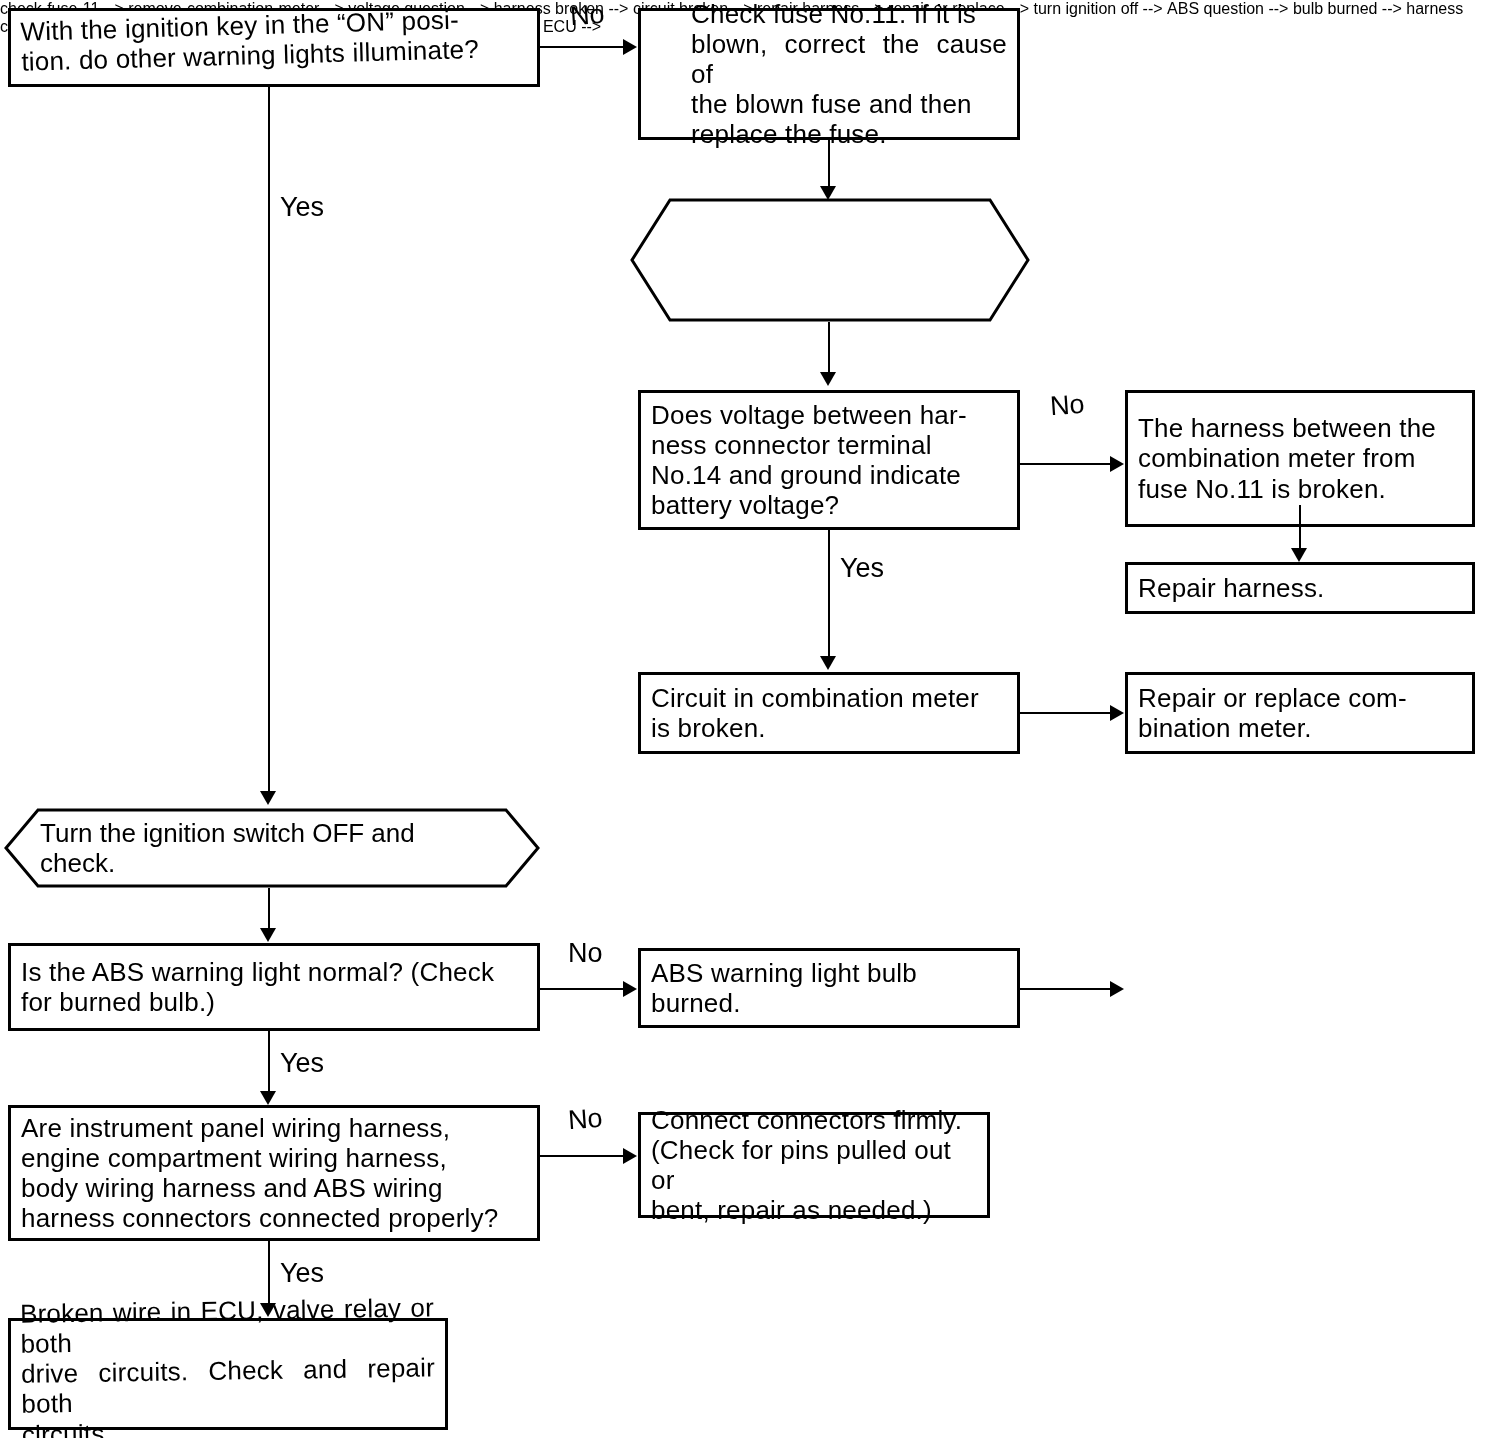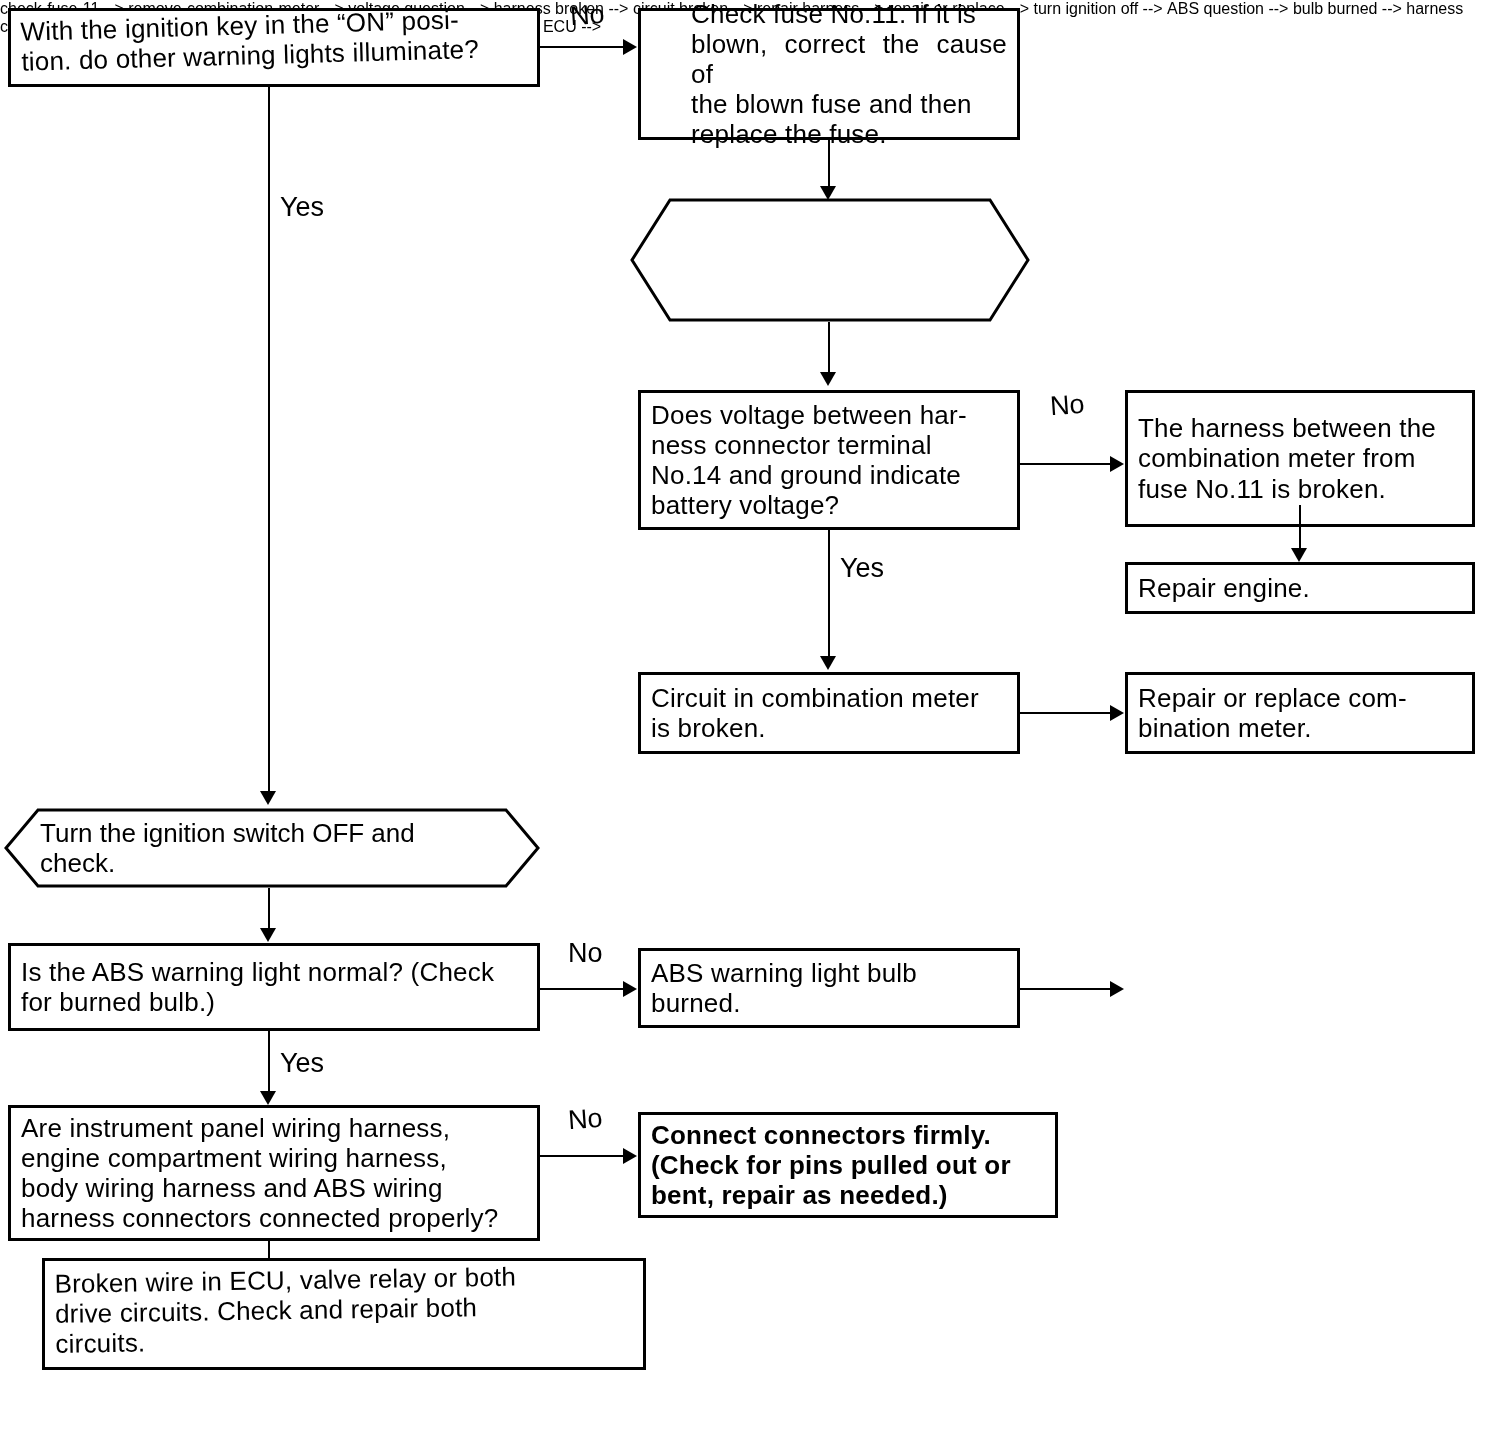--- a/index.html
+++ b/index.html
@@ -163,21 +163,21 @@
 combination meter from
 fuse No.11 is broken.</span>
   </div>
 
    repair harness --&gt;
   <div class="ln v" style="left:1299px; top:505px; height:48px;"></div>
   <div class="arrow down" style="left:1291px; top:548px;"></div>
 
   
   <div class="node" style="left:1125px; top:562px; width:350px; height:52px;">
-    <span class="txt nojust">Repair engine.</span>
+    <span class="txt nojust">Repair harness.</span>
   </div>
 
   
   <div class="node" style="left:638px; top:672px; width:382px; height:82px;">
     <span class="txt nojust">Circuit in combination meter
 is broken.</span>
   </div>
 
    repair or replace --&gt;
   <div class="ln h" style="left:1020px; top:712px; width:91px;"></div>
@@ -247,26 +247,26 @@
   <div class="ln h" style="left:540px; top:1155px; width:84px;"></div>
   <div class="arrow right" style="left:623px; top:1148px;"></div>
   <div class="elabel tilt" style="left:568px; top:1106px;">No</div>
 
    broken wire ECU --&gt;
   <div class="ln v" style="left:268px; top:1241px; height:68px;"></div>
   <div class="arrow down" style="left:260px; top:1303px;"></div>
   <div class="elabel" style="left:280px; top:1260px;">Yes</div>
 
   
-  <div class="node" style="left:638px; top:1112px; width:420px; height:106px;font-weight:bold;">
+  <div class="node" style="left:638px; top:1112px; width:352px; height:106px;">
     <span class="txt nojust">Connect connectors firmly.
 (Check for pins pulled out or
 bent, repair as needed.)</span>
   </div>
 
   
-  <div class="node skew-b" style="left:8px; top:1258px; width:604px; height:112px;margin-left:34px;">
+  <div class="node skew-b" style="left:8px; top:1318px; width:440px; height:112px;">
     <span class="txt">Broken wire in ECU, valve relay or both
 drive circuits. Check and repair both
 circuits.</span>
   </div>
 
 </div>
 
 </body></html>

